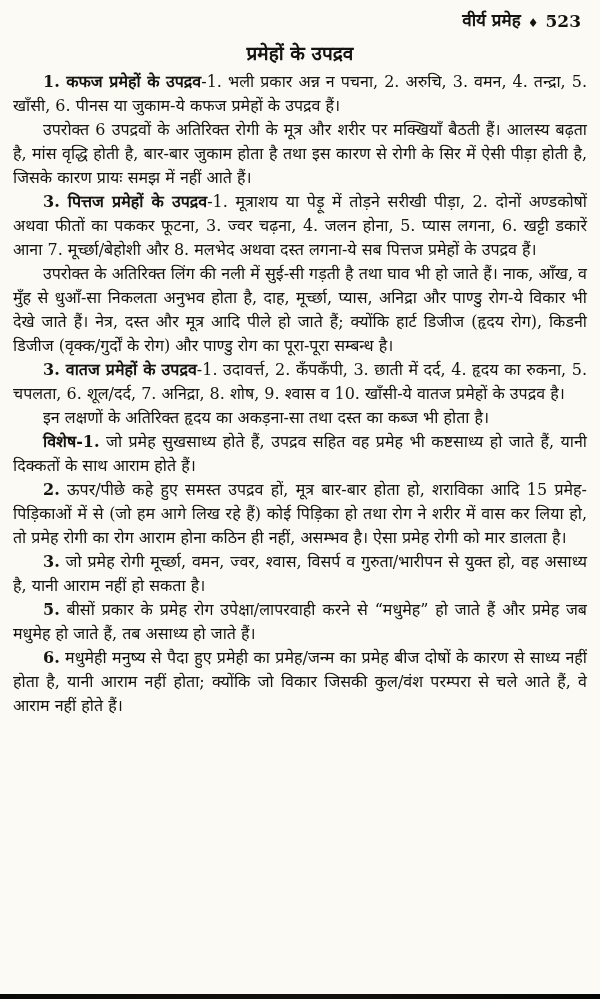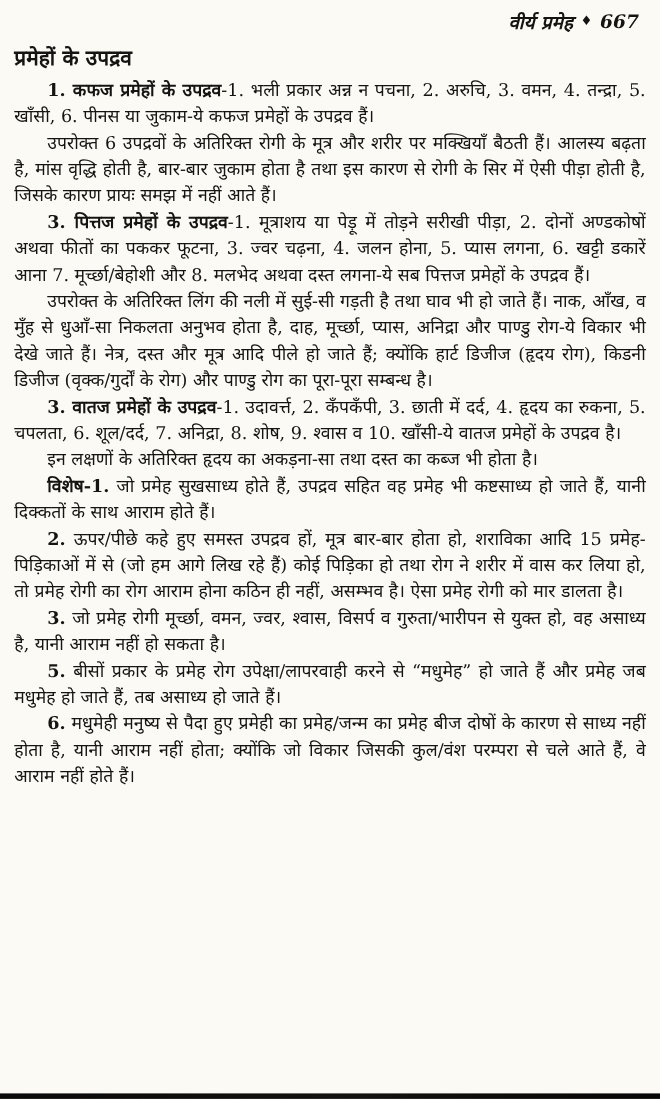--- a/index.html
+++ b/index.html
@@ -15,37 +15,37 @@
     margin: 0 auto;
     background: #fbfaf4;
     color: #161412;
     box-sizing: border-box;
     padding: 6px 13px 0 13px;
     overflow: hidden;
   }
   .running-head {
     display: flex;
     justify-content: flex-end;
-    align-items: center;
+    align-items: flex-end;
     gap: 7px;
     font-weight: bold;
     font-size: 17px;
     margin: 2px 6px 10px 0;
-    font-style: italic;
   }
   .running-head .diamond {
     font-size: 12px;
     position: relative;
     top: -1px;
   }
   .section-heading {
     font-size: 19px;
     font-weight: bold;
     margin: 0 0 4px 0;
     line-height: 1.3;
+    text-align: center;
   }
   .para {
     margin: 0;
     font-size: 16px;
     line-height: 1.5;
     text-align: justify;
     text-indent: 30px;
   }
   .para .lead {
     font-weight: bold;
@@ -60,21 +60,21 @@
   }
 </style>
 </head>
 <body>
 
 <div class="page">
 
   <div class="running-head">
     <span>वीर्य प्रमेह</span>
     <span class="diamond">♦</span>
-    <span>667</span>
+    <span>523</span>
   </div>
 
   <h1 class="section-heading">प्रमेहों के उपद्रव</h1>
 
   <p class="para"><b class="lead">1. कफज प्रमेहों के उपद्रव</b><span>-1. भली प्रकार अन्न न पचना, 2. अरुचि, 3. वमन, 4. तन्द्रा, 5. खाँसी, 6. पीनस या जुकाम-ये कफज प्रमेहों के उपद्रव हैं।</span></p>
 
   <p class="para"><b class="lead"></b><span>उपरोक्त 6 उपद्रवों के अतिरिक्त रोगी के मूत्र और शरीर पर मक्खियाँ बैठती हैं। आलस्य बढ़ता है, मांस वृद्धि होती है, बार-बार जुकाम होता है तथा इस कारण से रोगी के सिर में ऐसी पीड़ा होती है, जिसके कारण प्रायः समझ में नहीं आते हैं।</span></p>
 
   <p class="para"><b class="lead">3. पित्तज प्रमेहों के उपद्रव</b><span>-1. मूत्राशय या पेड़ू में तोड़ने सरीखी पीड़ा, 2. दोनों अण्डकोषों अथवा फीतों का पककर फूटना, 3. ज्वर चढ़ना, 4. जलन होना, 5. प्यास लगना, 6. खट्टी डकारें आना 7. मूर्च्छा/बेहोशी और 8. मलभेद अथवा दस्त लगना-ये सब पित्तज प्रमेहों के उपद्रव हैं।</span></p>
 

